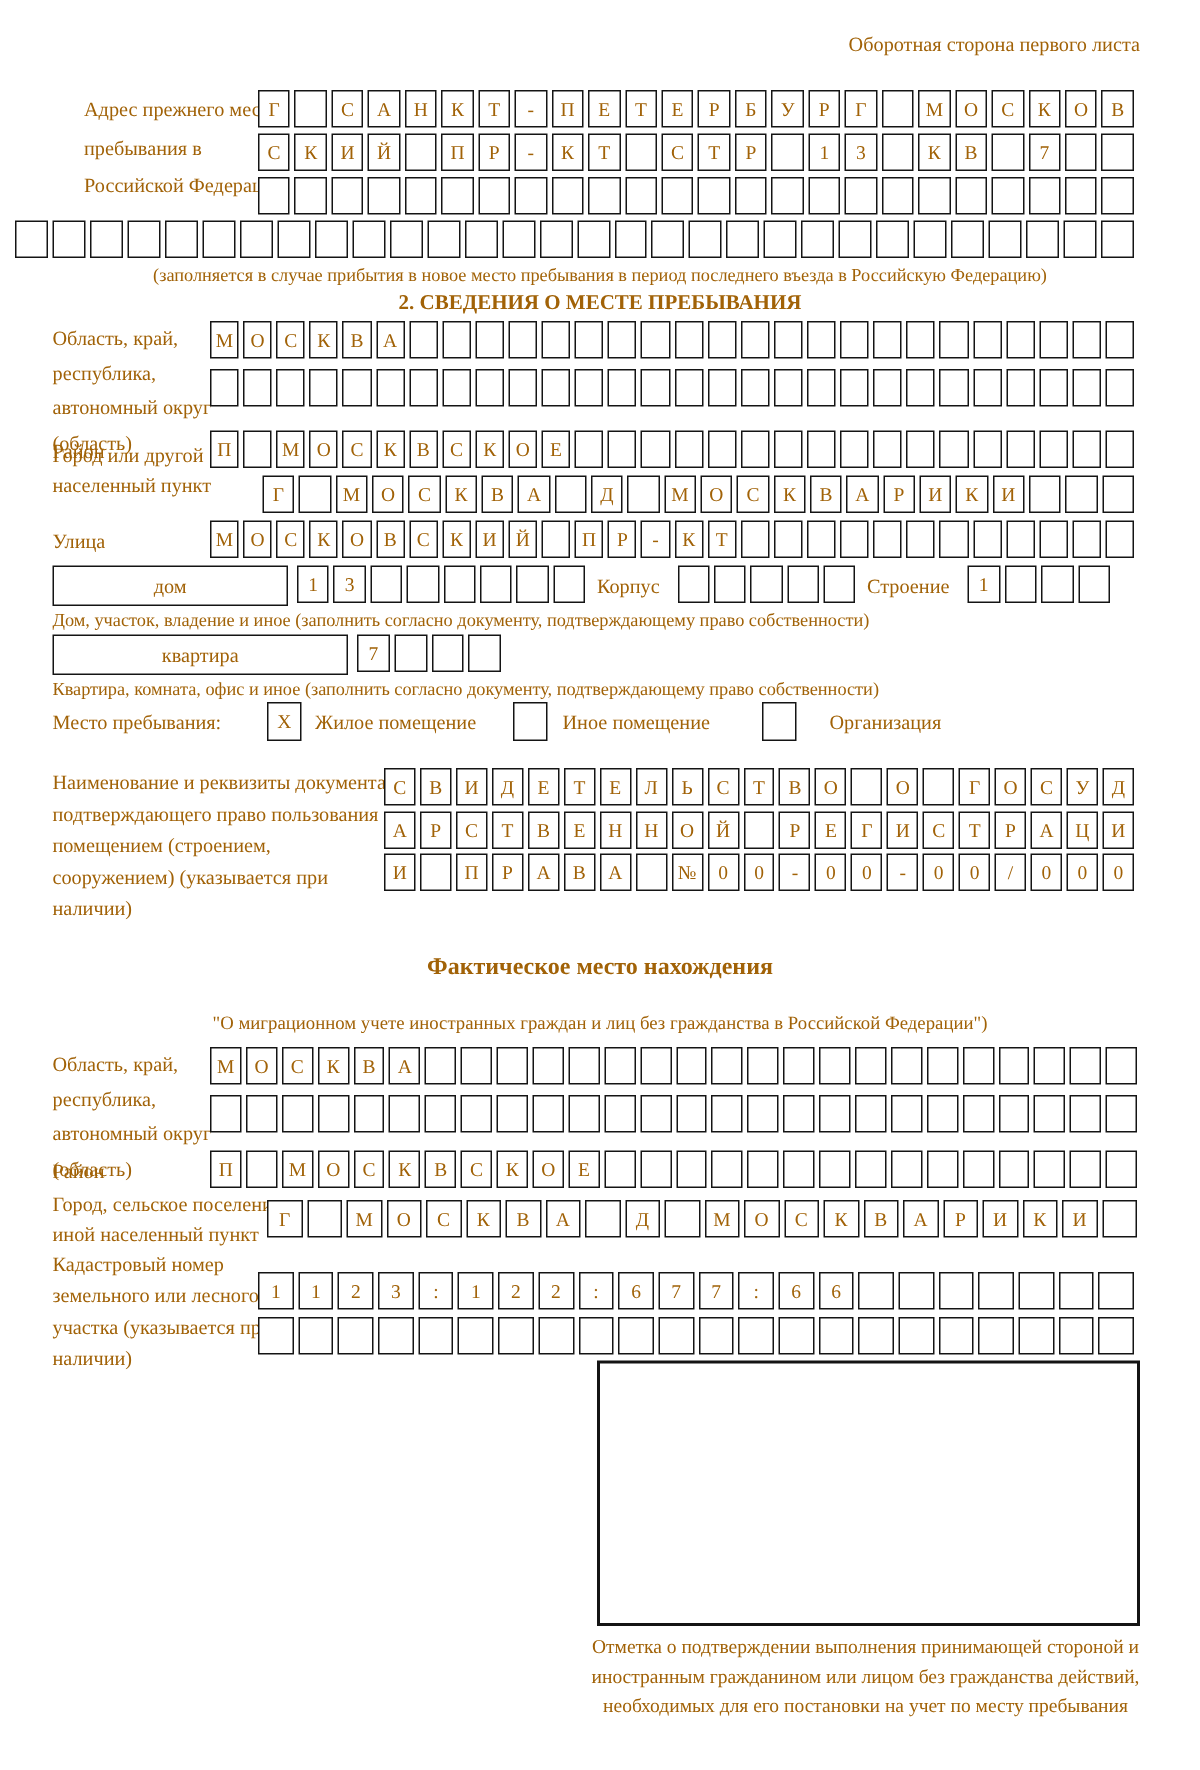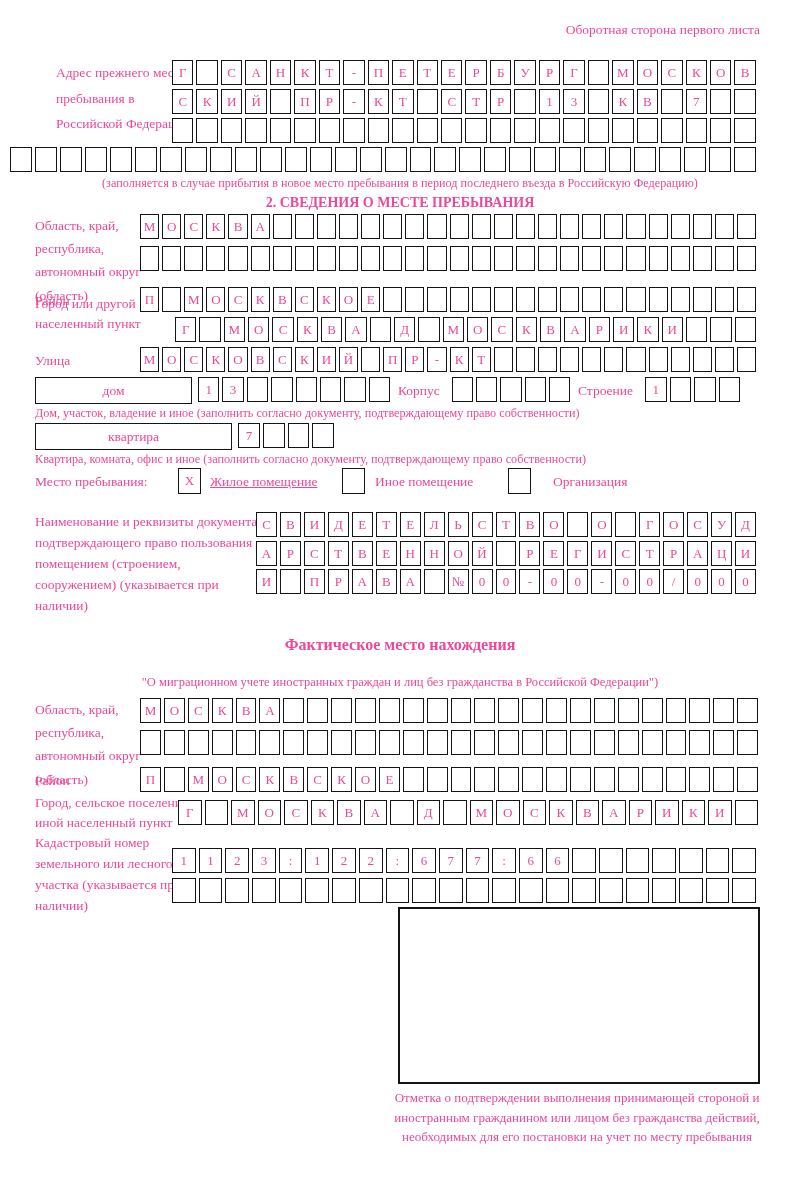--- a/index.html
+++ b/index.html
@@ -1,18 +1,18 @@
 <!DOCTYPE html>
 <html><head>
 <meta charset="utf-8">
 <style>
   html,body{margin:0;padding:0;background:#fff;}
   .page{
     position:relative;width:800px;height:1180px;background:#ffffff;
-    font-family:"Liberation Serif", serif;color:#ec4899;overflow:hidden;
+    font-family:"Liberation Serif", serif;color:#a16207;overflow:hidden;
   }
   .lbl{position:absolute;font-size:13.5px;line-height:1.6;}
   .cap{position:absolute;font-size:12.2px;text-align:center;}
   .center{text-align:center;}
   .bold{font-weight:bold;}
   .cellrow{position:absolute;display:flex;gap:3px;height:25px;}
   .cell{
     flex:1;border:1.6px solid #141414;display:flex;align-items:center;
     justify-content:center;font-size:13px;background:#fff;min-width:0;
     font-family:"Liberation Serif", serif;
@@ -336,21 +336,21 @@
   <div class="cellrow" style="left:238px;top:423px;width:96px;">
       <span class="cell">7</span>
       <span class="cell"></span>
       <span class="cell"></span>
       <span class="cell"></span>
     </div>
   <div class="cap" style="left:35px;top:452px;">Квартира, комната, офис и иное (заполнить согласно документу, подтверждающему право собственности)</div>
 
   <div class="lbl" style="left:35px;top:471px;">Место пребывания:</div>
   <div class="chk" style="left:178px;top:468px;">X</div>
-  <div class="lbl" style="left:210px;top:471px;text-decoration:underline;">Жилое помещение</div>
+  <div class="lbl" style="left:210px;top:471px;">Жилое помещение</div>
   <div class="chk" style="left:342px;top:468px;"></div>
   <div class="lbl" style="left:375px;top:471px;">Иное помещение</div>
   <div class="chk" style="left:508px;top:468px;"></div>
   <div class="lbl" style="left:553px;top:471px;">Организация</div>
 
   <div class="lbl" style="left:35px;top:512px;width:228px;line-height:1.55;">Наименование и реквизиты документа, подтверждающего право пользования помещением (строением, сооружением) (указывается при наличии)</div>
   <div class="cellrow" style="left:256px;top:512px;width:500px;">
       <span class="cell">С</span>
       <span class="cell">В</span>
       <span class="cell">И</span>

